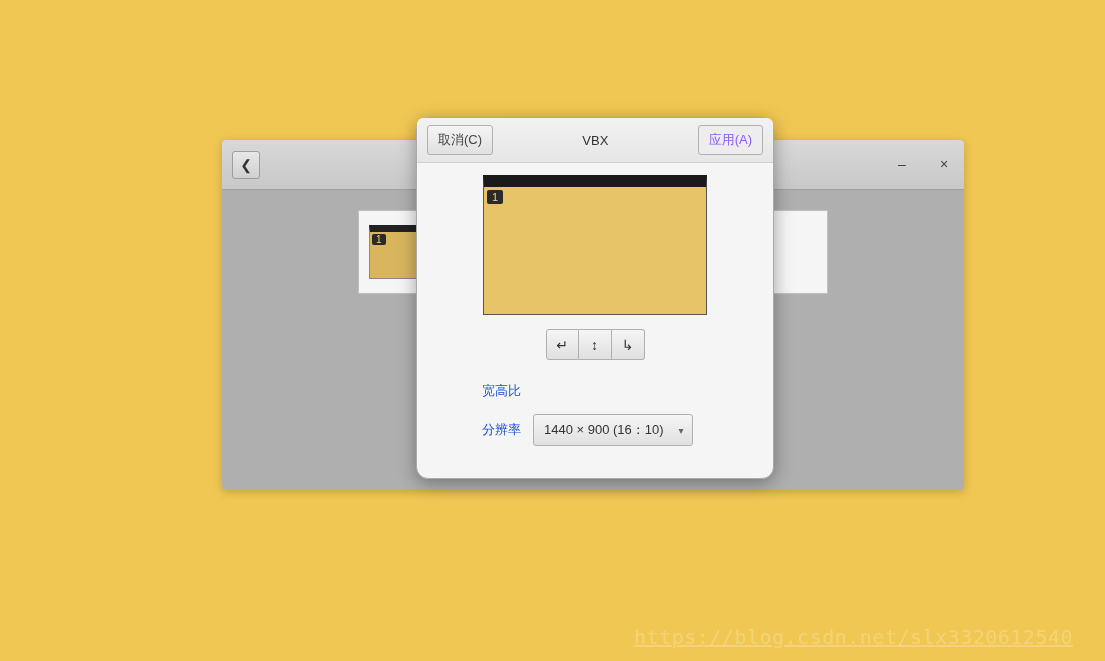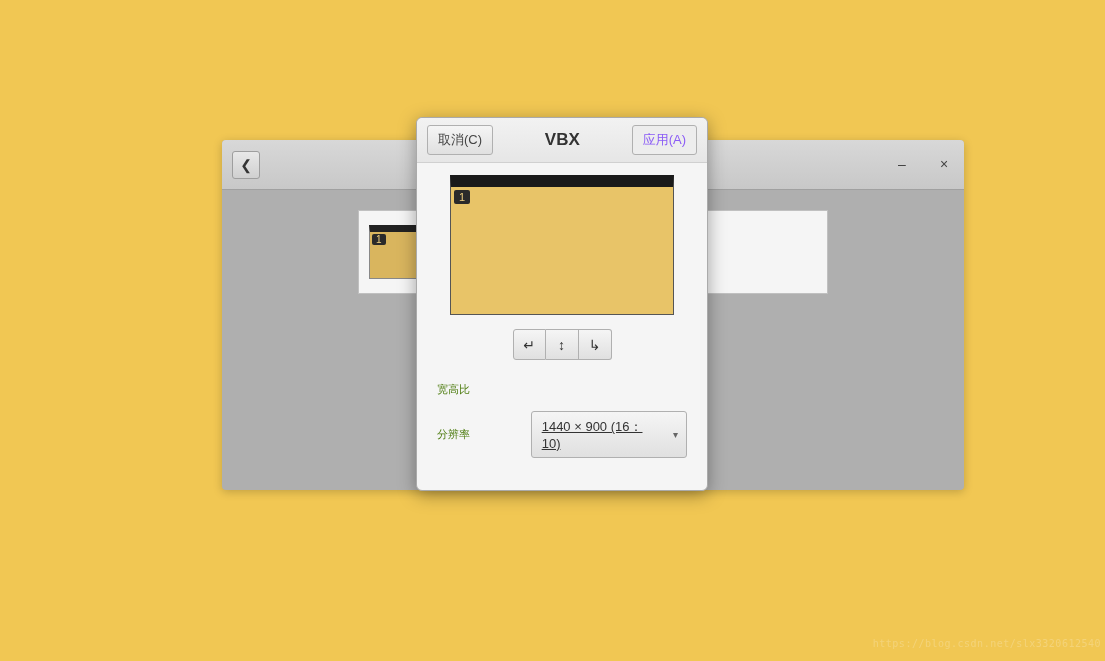--- a/index.html
+++ b/index.html
@@ -91,24 +91,24 @@
       color: #f0d080;
       font-size: 10px;
       padding: 0 4px;
       border-radius: 2px;
     }
     
     .dialog {
       position: absolute;
       left: 416px;
       top: 117px;
-      width: 292px;
+      width: 358px;
       background: #f5f5f5;
       border: 1px solid #aaa;
-      border-radius: 6px;
+      border-radius: 12px;
       box-shadow: 0 4px 18px rgba(0,0,0,0.35);
     }
     .dialog-header {
       height: 45px;
       display: flex;
       align-items: center;
       justify-content: space-between;
       padding: 0 10px;
       border-bottom: 1px solid #d0d0d0;
       background: linear-gradient(to bottom, #f2f2f2, #e6e6e6);
@@ -122,23 +122,23 @@
       font-size: 13px;
       color: #444;
       cursor: pointer;
     }
     .hdr-btn.disabled {
       color: #8b5cf6;
       background: #ededed;
       cursor: default;
     }
     .dialog-title {
-      font-size: 17px;
-      color: #333;
-      font-weight: bold;
+      font-size: 13px;
+      color: #333;
+      font-weight: normal;
     }
     .dialog-body {
       padding: 12px 20px 18px 20px;
     }
     .preview-box {
       width: 224px;
       height: 140px;
       margin: 0 auto 14px auto;
       background: #e8c468;
       border: 1px solid #555;
@@ -175,52 +175,53 @@
     .rotate-btn:first-child { border-radius: 3px 0 0 3px; }
     .rotate-btn:last-child  { border-radius: 0 3px 3px 0; }
     .rotate-btn + .rotate-btn { border-left: none; }
     .form-row {
       display: flex;
       align-items: center;
       margin-bottom: 14px;
     }
     .form-label {
       width: 96px;
-      color: #4d7c0f;
-      font-size: 11px;
+      text-align: right;
+      color: #1d4ed8;
+      font-size: 13px;
       padding-right: 12px;
     }
     .combo {
       padding: 6px 28px 6px 10px;
       background: linear-gradient(to bottom, #f5f5f5, #e0e0e0);
       border: 1px solid #b0b0b0;
       border-radius: 3px;
       font-size: 13px;
       color: #333;
       cursor: pointer;
       position: relative;
       display: inline-flex;
       align-items: center;
-      text-decoration: underline;
     }
     .combo::after {
       content: "▾";
       position: absolute;
       right: 8px;
       color: #666;
       font-size: 10px;
     }
     .watermark {
       position: absolute;
-      right: 4px;
+      right: 32px;
       bottom: 12px;
       font-family: monospace;
-      font-size: 10px;
+      font-size: 20px;
       color: rgba(255,255,255,0.22);
       letter-spacing: 0.5px;
+      text-decoration: underline;
     }
   </style>
 </head>
 <body>
 
 <div class="parent-window">
   <div class="parent-titlebar">
     <div class="back-btn">
       <span>❮</span>
     </div>

